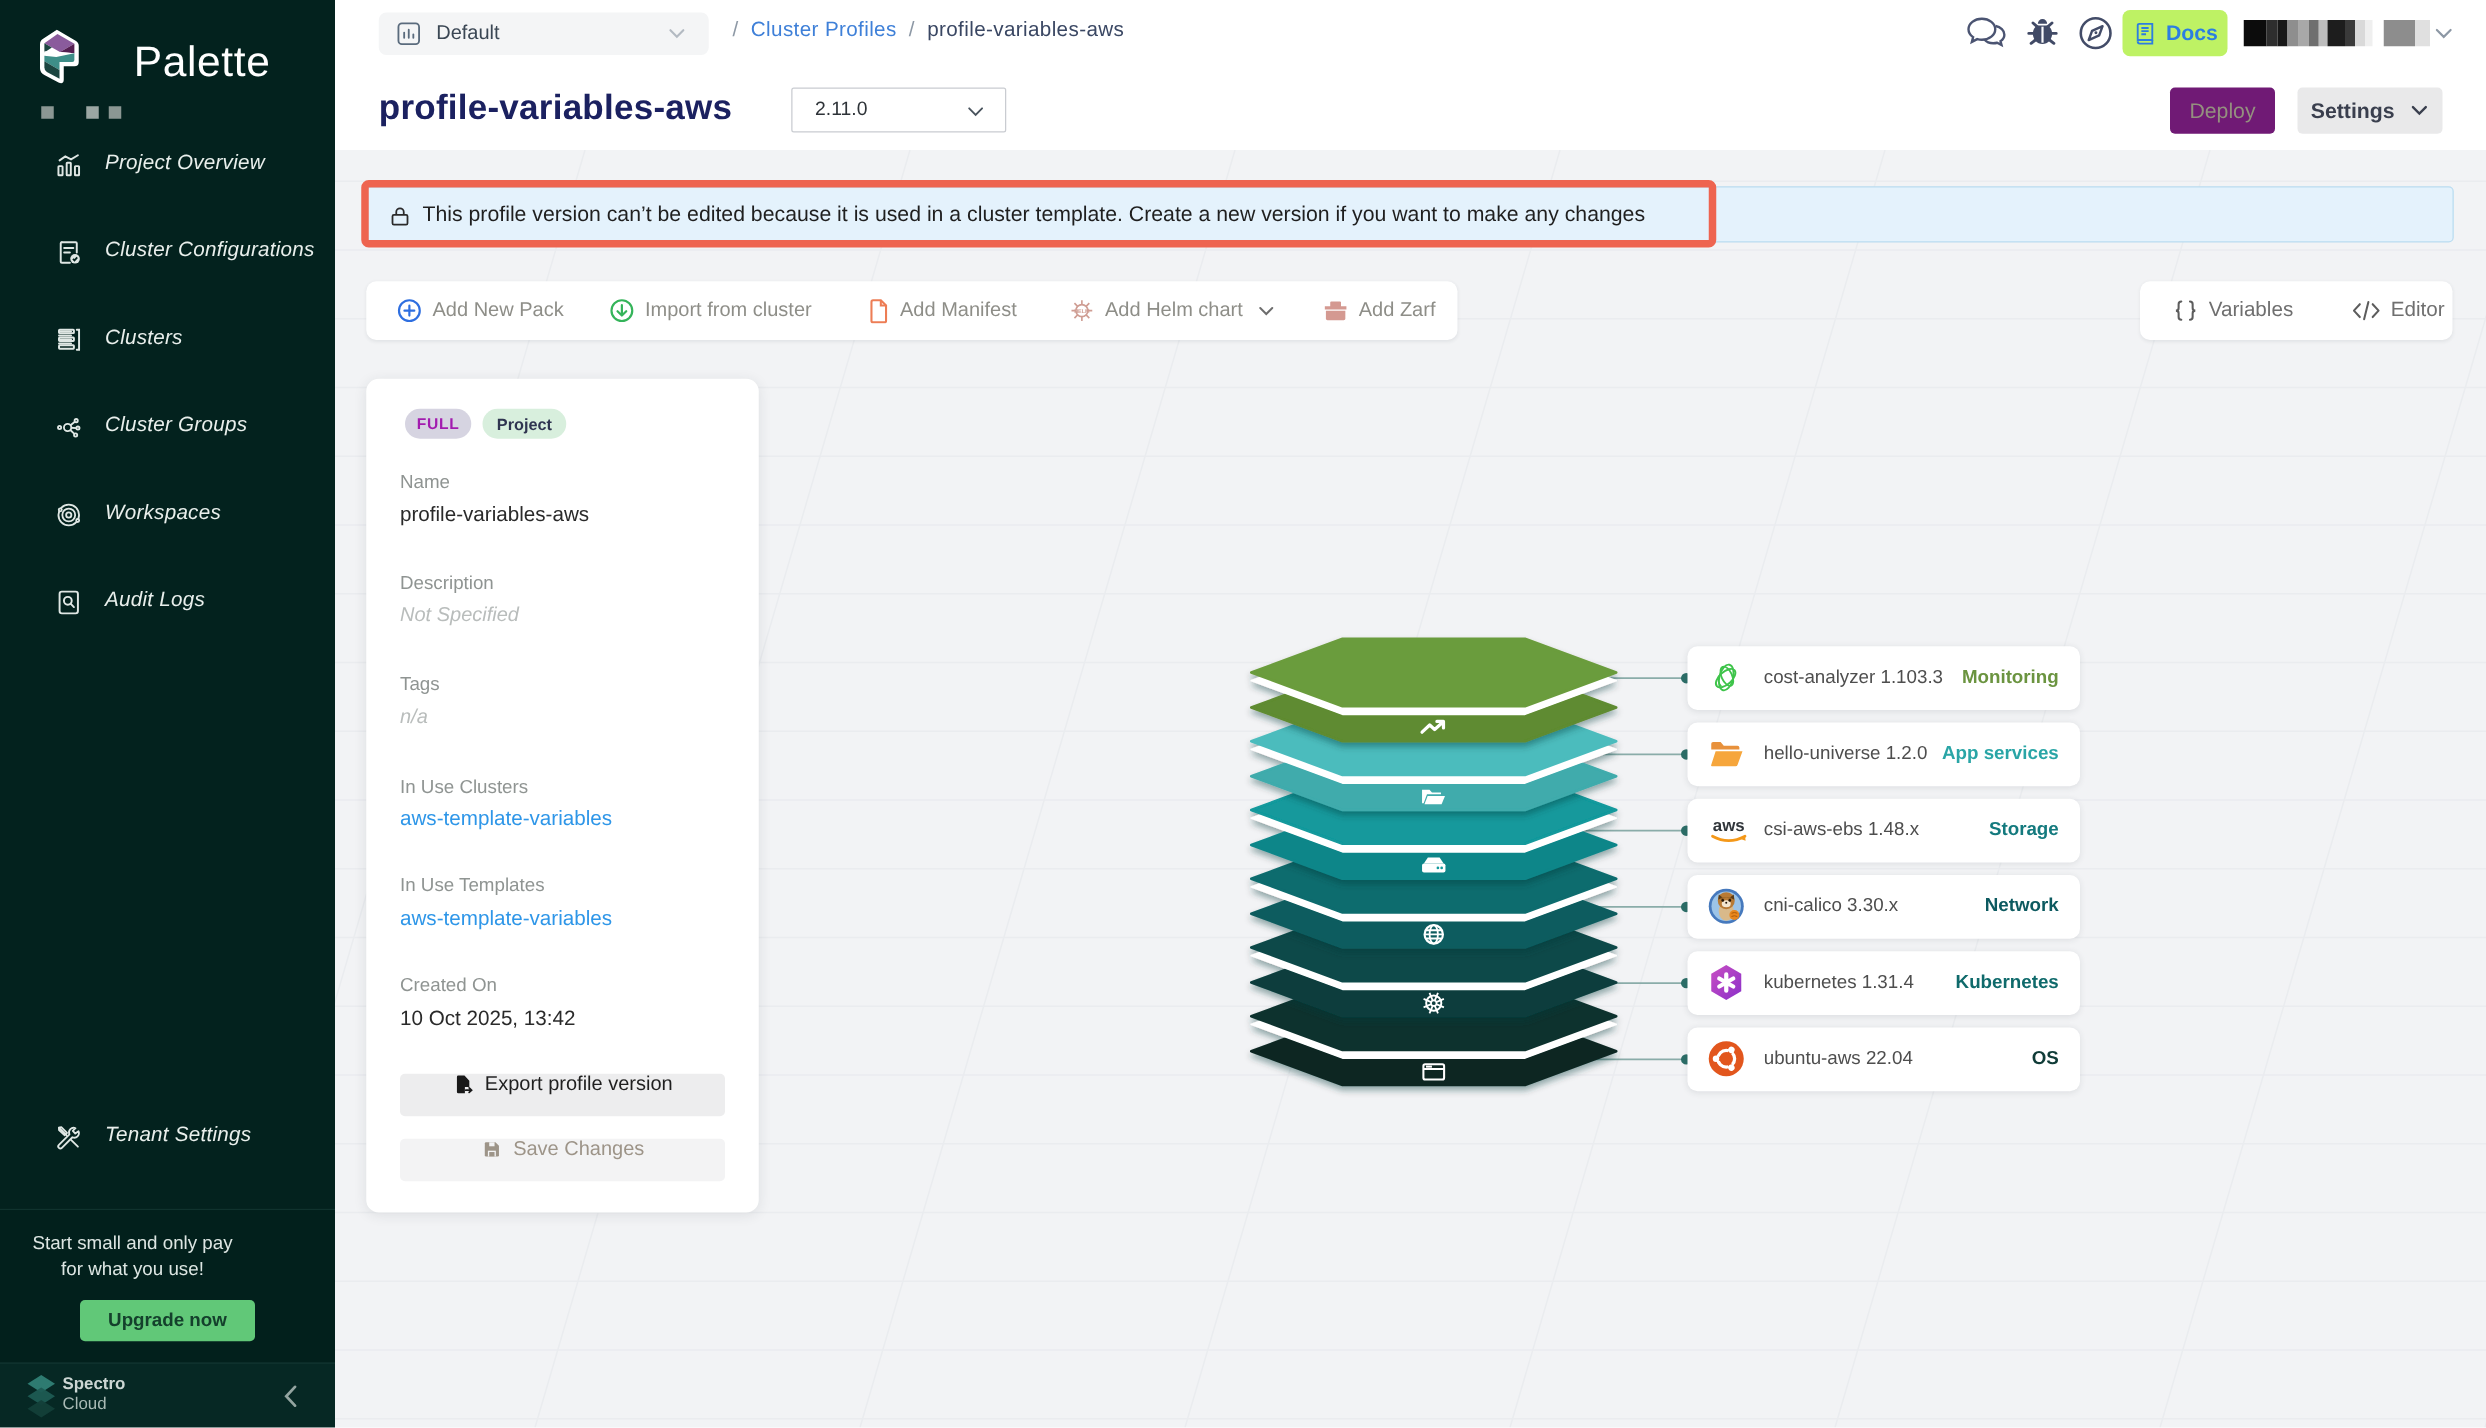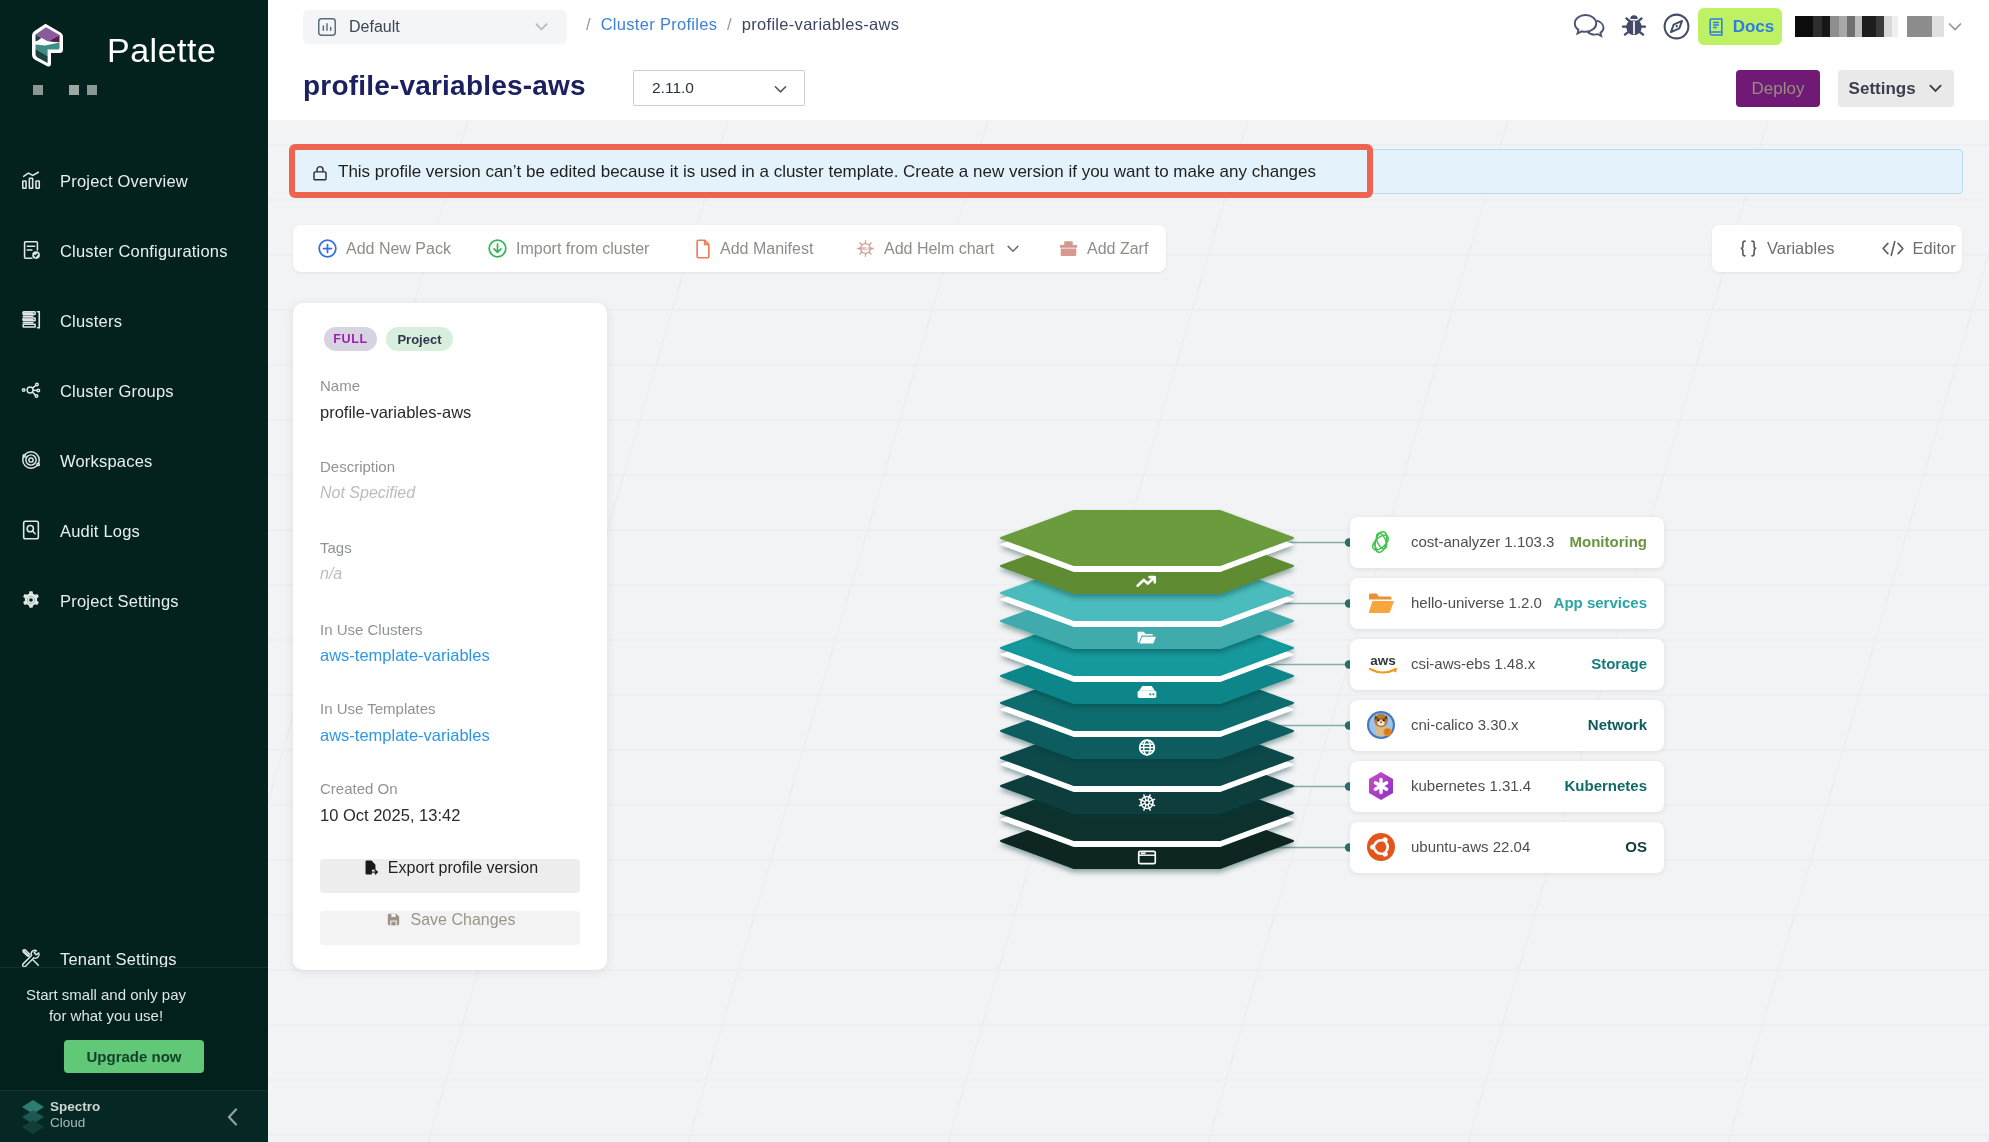--- a/index.html
+++ b/index.html
@@ -6,21 +6,21 @@
 html,body { width:1989px; height:1142px; overflow:hidden; }
 body { font-family:"Liberation Sans", sans-serif; -webkit-font-smoothing:antialiased; text-rendering:optimizeLegibility; }
 #page { position:relative; width:1989px; height:1142px; background:#fff; }
 
 
 #sidebar { position:absolute; left:0; top:0; width:268px; height:1142px; background:#03221e; color:#e9efec; }
 .logo-row { position:absolute; left:31px; top:23px; }
 .logo-text { position:absolute; left:74px; top:31px; font-size:34px; font-weight:500; color:#fff; letter-spacing:0.5px;margin-left:33px; }
 .sq { position:absolute; width:10px; height:10px; top:85px; }
 .menu { position:absolute; top:121px; left:0; width:268px; }
-.mi { position:relative; height:70px; display:flex; align-items:flex-end; padding-left:20px; }
+.mi { position:relative; height:70px; display:flex; align-items:flex-start; padding-left:44px;font-style:italic; }
 .mi .ic { width:22px; height:22px; flex:0 0 22px; margin-right:18px; }
 .mi .lbl { font-size:16.5px; color:#e9efec; letter-spacing:0.2px; }
 .mi.active { background:#3c4f4b; }
 .tenant { position:absolute; top:899px; left:0; width:268px; }
 .upgrade { position:absolute; top:967px; left:0; width:268px; height:123px; background:#02201c; border-top:1px solid #10332e; text-align:center; }
 .upgrade p { font-size:15px; line-height:21px; color:#dde6e3; margin-top:16px; font-weight:500; padding-right:56px; }
 .upgrade .btn { display:inline-block; margin-top:14px; background:#61c878; color:#14402c; font-size:15px; font-weight:600; padding:8px 22px; border-radius:4px; }
 .sfooter { position:absolute; top:1090px; left:0; width:268px; height:52px; background:#07292400; border-top:1px solid #123531; background:#062824; }
 .sfooter .sname { position:absolute; left:50px; top:8px; font-size:13.5px; color:#ccd6d3; font-weight:700; line-height:16px; }
 .sfooter .sname span { font-weight:400; color:#a9bab5; }
@@ -467,27 +467,20 @@
           <span class="lbl">Workspaces</span>
         </div>
       <div class="mi">
           <svg class="ic" viewBox="0 0 24 24" fill="none" stroke="#dfe7e4" stroke-width="1.7">
             <rect x="4" y="2.5" width="16" height="19" rx="2"></rect>
             <circle cx="11.2" cy="10.5" r="3.4"></circle>
             <path d="M13.6 13 L16.5 16" stroke-linecap="round"></path>
           </svg>
           <span class="lbl">Audit Logs</span>
         </div>
-      <div class="mi">
-          <svg class="ic" viewBox="0 0 24 24" fill="#dfe7e4">
-            <path d="M12 8.2 a3.8 3.8 0 1 0 0 7.6 a3.8 3.8 0 1 0 0 -7.6 Z M12 10 a2 2 0 1 1 0 4 a2 2 0 1 1 0 -4 Z" fill-rule="evenodd"></path>
-            <path d="M10.3 2.5 h3.4 l0.5 2.6 a7.2 7.2 0 0 1 2.2 1.3 l2.5 -0.9 l1.7 3 l-2 1.7 a7.4 7.4 0 0 1 0 2.6 l2 1.7 l-1.7 3 l-2.5 -0.9 a7.2 7.2 0 0 1 -2.2 1.3 l-0.5 2.6 h-3.4 l-0.5 -2.6 a7.2 7.2 0 0 1 -2.2 -1.3 l-2.5 0.9 l-1.7 -3 l2 -1.7 a7.4 7.4 0 0 1 0 -2.6 l-2 -1.7 l1.7 -3 l2.5 0.9 a7.2 7.2 0 0 1 2.2 -1.3 Z M12 8.2 a3.8 3.8 0 1 0 0 7.6 a3.8 3.8 0 1 0 0 -7.6 Z" fill-rule="evenodd"></path>
-          </svg>
-          <span class="lbl">Project Settings</span>
-        </div>
     </div>
     <div class="tenant">
       <div class="mi">
           <svg class="ic" viewBox="0 0 24 24" fill="none" stroke="#dfe7e4" stroke-width="1.6">
             <path d="M3.5 3.5 L10 10 M14 14 L20 20" stroke-linecap="round"></path>
             <path d="M3.5 3.5 L5.5 3 L10.5 8 L8.5 10 L3.5 5.5 Z" stroke-linejoin="round"></path>
             <path d="M20.5 6.5 a4 4 0 0 1 -5.3 5.3 L6 21 a1.8 1.8 0 0 1 -2.6 -2.6 L12.6 9.2 a4 4 0 0 1 5.3 -5.3 L15.5 6.3 L17.7 8.5 Z" stroke-linejoin="round"></path>
           </svg>
           <span class="lbl">Tenant Settings</span>
         </div>

